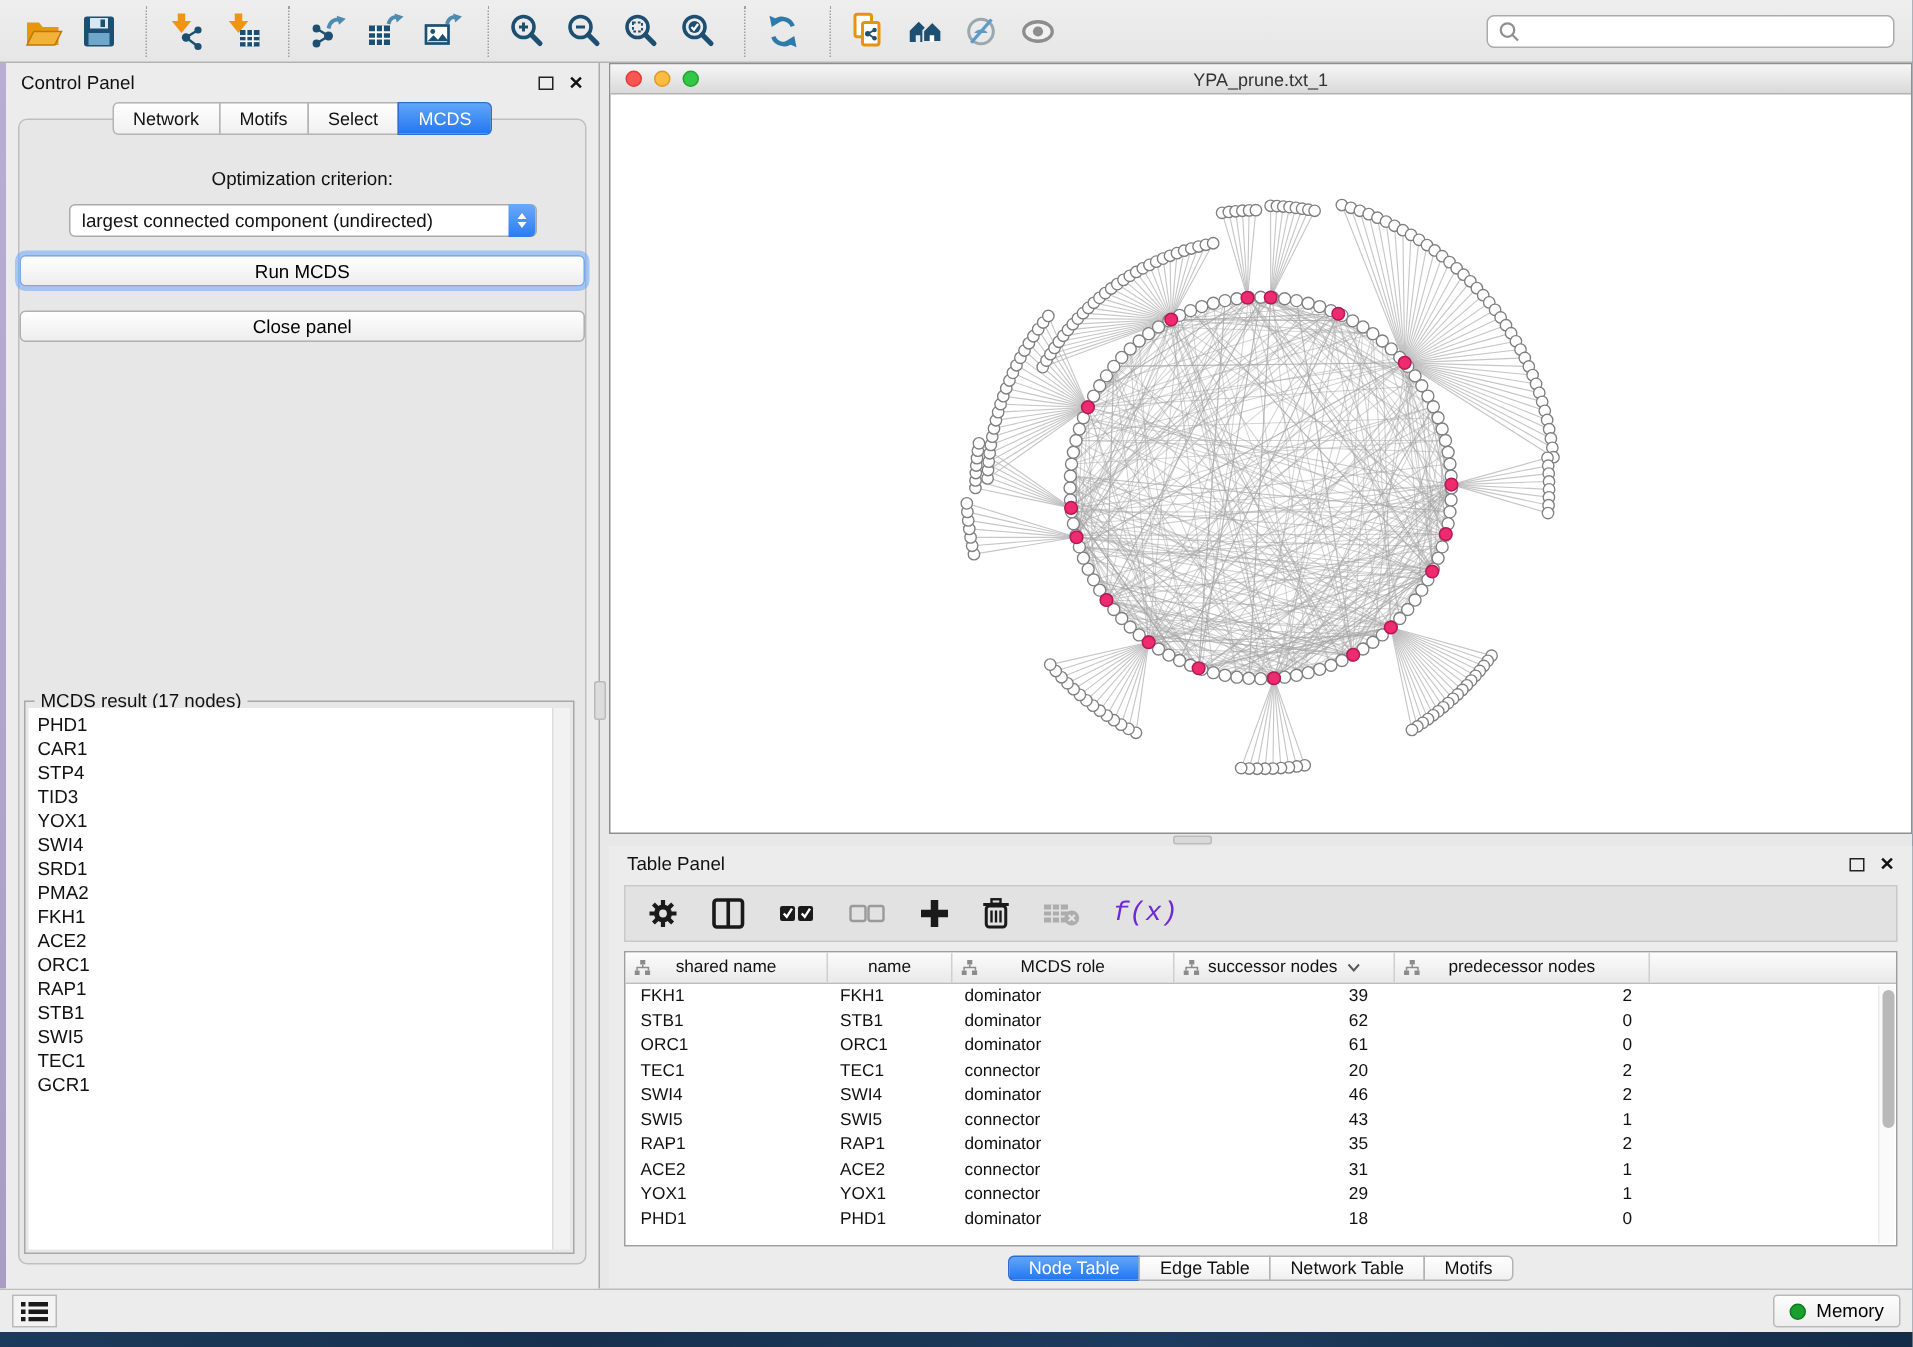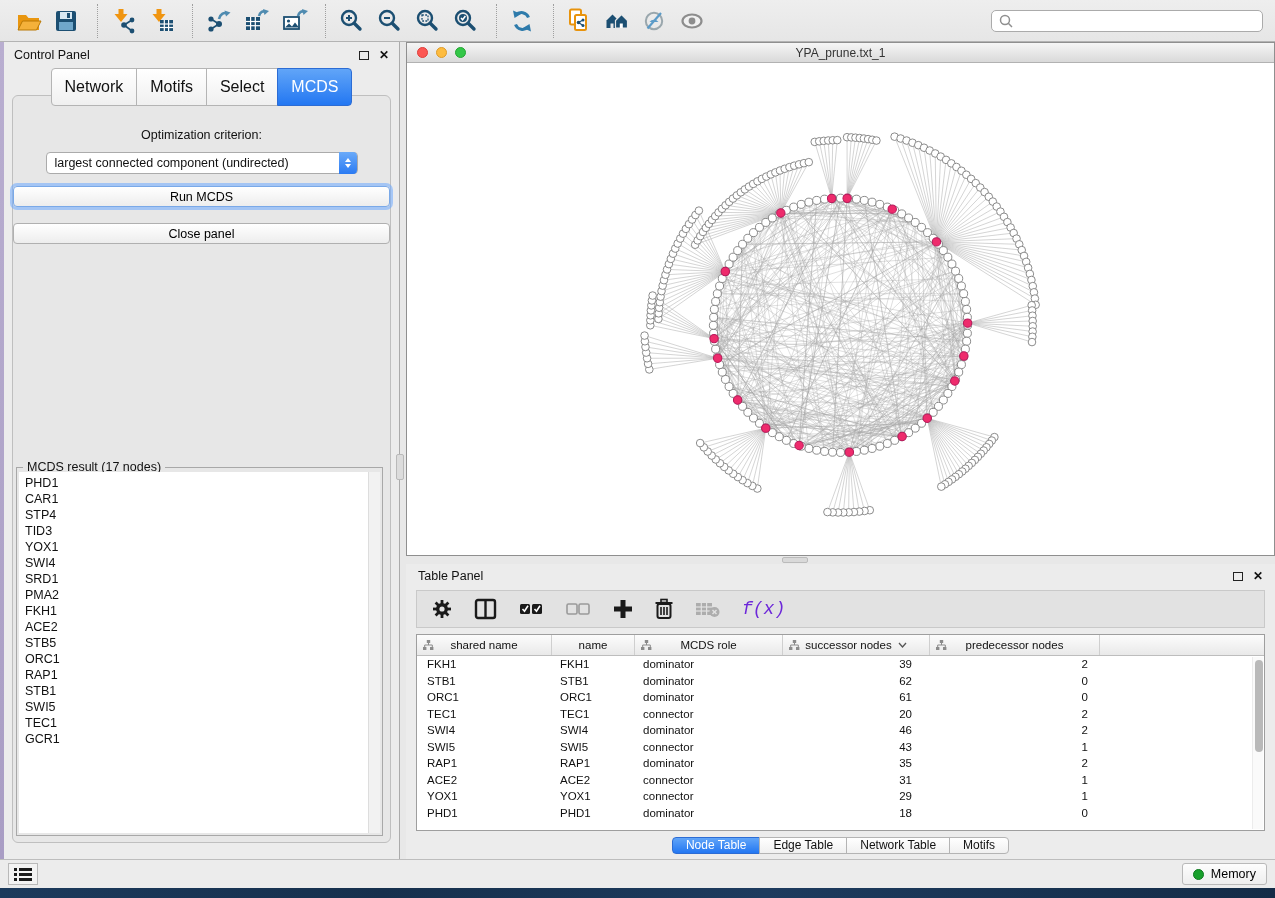--- a/index.html
+++ b/index.html
@@ -20,21 +20,21 @@
   .main { flex:1; display:flex; min-height:0; }
   .sliver { width:4px; background:linear-gradient(#b9aed0,#a99dc4); flex:0 0 auto; }
 
   
   .control-panel { width:396px; flex:0 0 auto; background:#ececec; border-right:1px solid #ababab; position:relative; display:flex; flex-direction:column; }
   .cp-header { height:26px; display:flex; align-items:center; padding:0 10px; font-size:12.5px; }
   .win-btns { margin-left:auto; display:flex; align-items:center; gap:10px; }
   .float-btn { width:10px; height:9px; border:1.5px solid #222; display:inline-block; }
   .close-btn { font-size:12px; font-weight:bold; color:#111; line-height:1; cursor:default; }
   .cp-tabs { display:flex; justify-content:center; position:relative; z-index:2; margin-bottom:-11px; }
-  .seg { height:38px; padding:0 13px; font-size:16px; background:linear-gradient(#ffffff,#f0f0f0); border:1px solid #b4b4b4; margin-left:-1px; display:flex; align-items:center; color:#111; }
+  .seg { height:22px; padding:0 13px; font-size:12px; background:linear-gradient(#ffffff,#f0f0f0); border:1px solid #b4b4b4; margin-left:-1px; display:flex; align-items:center; color:#111; }
   .seg:first-child { border-radius:4px 0 0 4px; margin-left:0; }
   .seg:last-child { border-radius:0 4px 4px 0; }
   .seg.active { background:linear-gradient(#61a5f8,#2377f2); border-color:#2c6cd4; color:#fff; }
   .cp-box { flex:1; margin:0 8px 16px 8px; background:#e7e7e7; border:1px solid #bfbfbf; border-radius:6px; padding-top:24px; }
   .opt-label { text-align:center; font-size:12.5px; margin-top:8px; }
   .opt-select { width:312px; height:22px; margin:10px auto 0; background:#fff; border:1px solid #ababab; border-radius:4px; display:flex; align-items:center; position:relative; }
   .opt-select .val { font-size:12.5px; padding-left:8px; white-space:nowrap; }
   .stepper { position:absolute; right:0; top:-1px; bottom:-1px; width:18px; border-radius:0 4px 4px 0; background:linear-gradient(#6aaaf9,#2b7bf3); display:flex; flex-direction:column; align-items:center; justify-content:center; gap:2px; }
   .stepper i { width:0; height:0; border-left:3.5px solid transparent; border-right:3.5px solid transparent; }
   .stepper .up { border-bottom:4px solid #fff; }
@@ -296,21 +296,20 @@
             <div class="mcds-item">PHD1</div>
             <div class="mcds-item">CAR1</div>
             <div class="mcds-item">STP4</div>
             <div class="mcds-item">TID3</div>
             <div class="mcds-item">YOX1</div>
             <div class="mcds-item">SWI4</div>
             <div class="mcds-item">SRD1</div>
             <div class="mcds-item">PMA2</div>
             <div class="mcds-item">FKH1</div>
             <div class="mcds-item">ACE2</div>
-            <div class="mcds-item">STB5</div>
             <div class="mcds-item">ORC1</div>
             <div class="mcds-item">RAP1</div>
             <div class="mcds-item">STB1</div>
             <div class="mcds-item">SWI5</div>
             <div class="mcds-item">TEC1</div>
             <div class="mcds-item">GCR1</div>
           </div>
         <div class="mcds-scroll"></div>
       </div>
       <div class="v-handle"></div>

